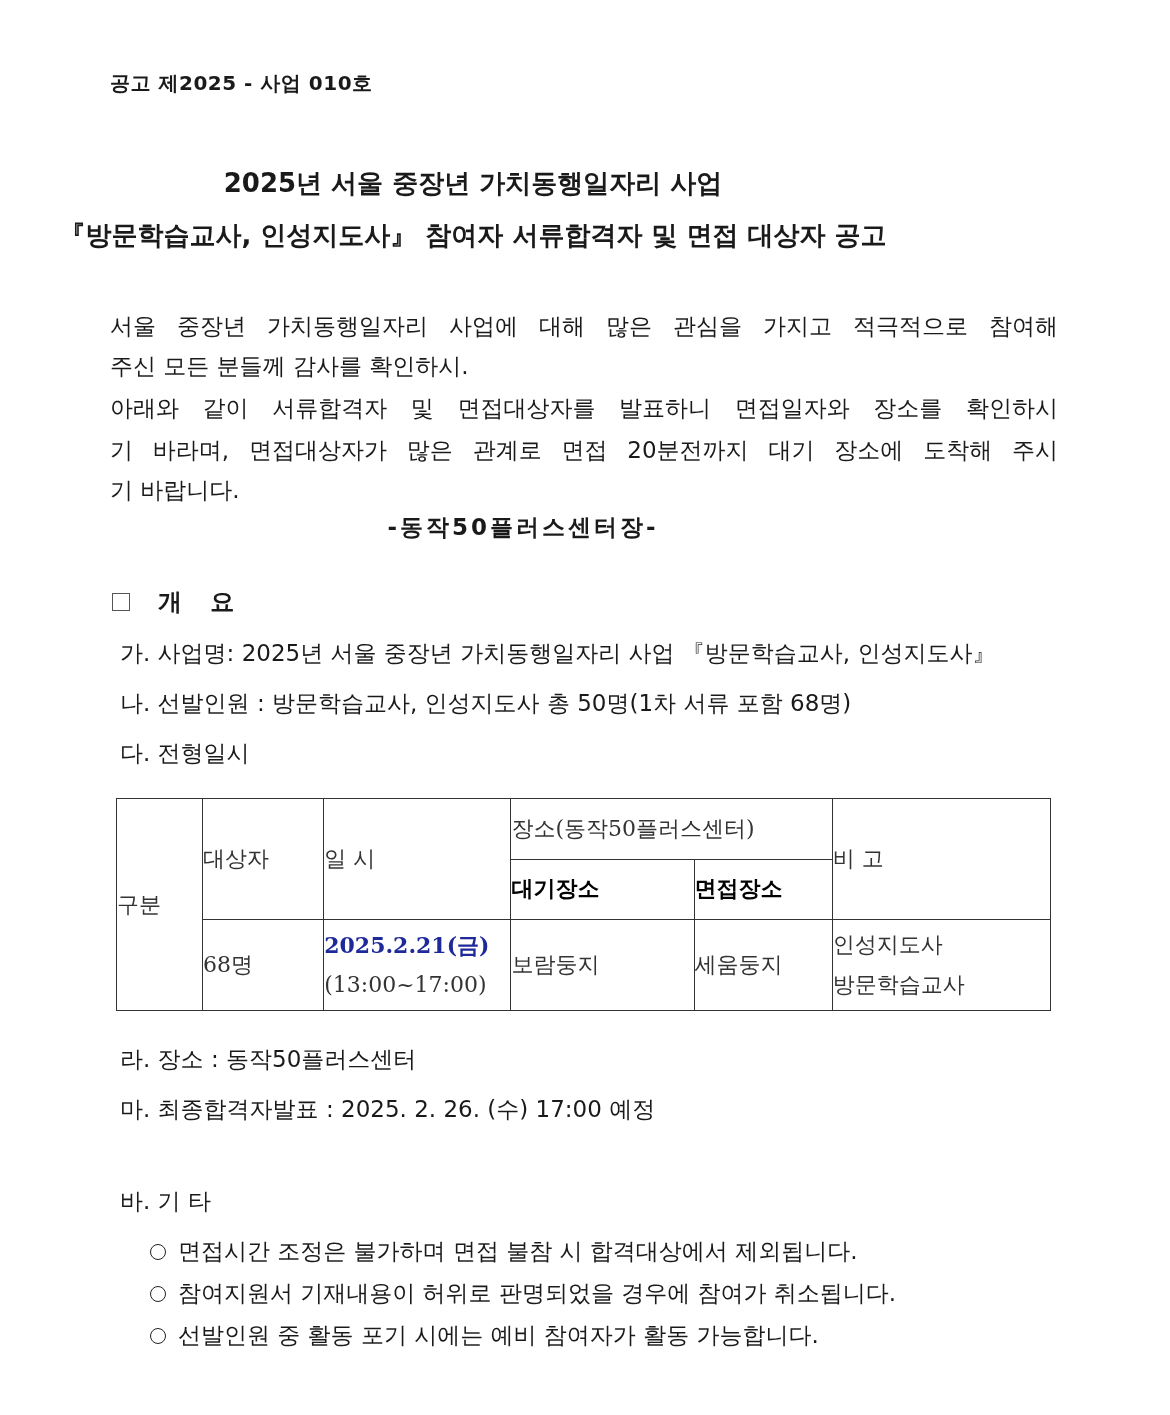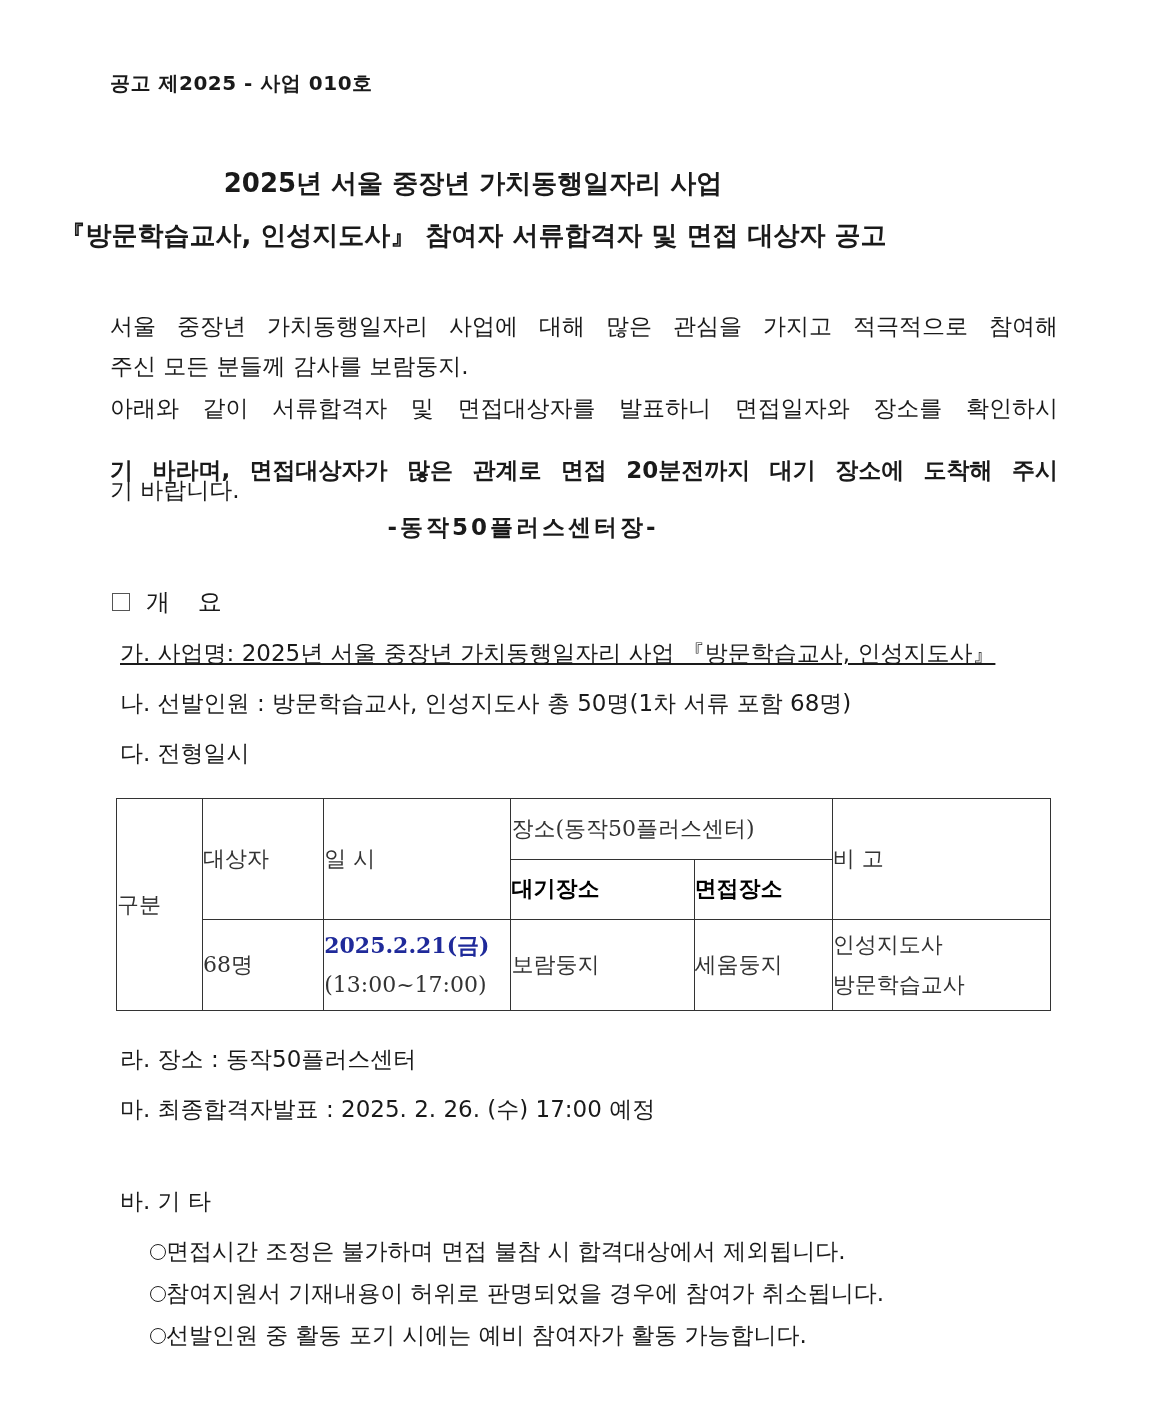--- a/index.html
+++ b/index.html
@@ -36,22 +36,22 @@
     }
     .intro.last { text-align-last: left; }
 
     .signature {
       left: 0; width: 1046px; text-align: center; top: 512px;
       font-size: 23px; font-weight: bold; letter-spacing: 3px;
     }
 
     .section-heading {
       left: 112px; top: 586px;
-      font-size: 24px; font-weight: normal;
-      display: flex; align-items: center; gap: 16px;
+      font-size: 24px; font-weight: bold;
+      display: flex; align-items: center; gap: 28px;
     }
     .checkbox-icon {
       display: inline-block; width: 18px; height: 18px;
       border: 1.5px solid #555; box-sizing: border-box;
     }
     .section-heading .heading-text { letter-spacing: 10px; }
 
     .item {
       left: 120px;
       font-size: 23px;
@@ -83,49 +83,49 @@
       color: #1f2a9a; font-weight: bold;
       font-family: "DejaVu Serif", "Liberation Serif", serif;
       display: block; line-height: 40px;
     }
     .date-sub { display: block; line-height: 40px; }
     .note-line { display: block; line-height: 40px; }
 
     .bullet {
       left: 150px;
       font-size: 23px;
-      display: flex; align-items: center; 
+      display: flex; align-items: center; gap: 12px;
     }
     .circle-icon {
       display: inline-block; width: 16px; height: 16px;
       border: 1.6px solid #222; border-radius: 50%; box-sizing: border-box;
     }
   </style>
 </head>
 <body>
 
 <div class="abs notice-number">공고 제2025 - 사업 010호</div>
 
 <div class="abs title-line title-1">2025년 서울 중장년 가치동행일자리 사업</div>
 <div class="abs title-line title-2">『방문학습교사, 인성지도사』 참여자 서류합격자 및 면접 대상자 공고</div>
 
 <div class="abs intro" style="top:306px;">서울 중장년 가치동행일자리 사업에 대해 많은 관심을 가지고 적극적으로 참여해</div>
-<div class="abs intro last" style="top:346px;">주신 모든 분들께 감사를 보람둥지.</div>
+<div class="abs intro last" style="top:346px;">주신 모든 분들께 감사를 확인하시.</div>
 <div class="abs intro" style="top:388px;">아래와 같이 서류합격자 및 면접대상자를 발표하니 면접일자와 장소를 확인하시</div>
-<div class="abs intro" style="top:450px;font-weight:bold;">기 바라며, 면접대상자가 많은 관계로 면접 20분전까지 대기 장소에 도착해 주시</div>
+<div class="abs intro" style="top:430px;">기 바라며, 면접대상자가 많은 관계로 면접 20분전까지 대기 장소에 도착해 주시</div>
 <div class="abs intro last" style="top:470px;">기 바랍니다.</div>
 
 <div class="abs signature">-동작50플러스센터장-</div>
 
 <div class="abs section-heading">
   <span class="checkbox-icon"></span>
   <span class="heading-text">개 요</span>
 </div>
 
-<div class="abs item" style="top:638px;text-decoration:underline;">가. 사업명: 2025년 서울 중장년 가치동행일자리 사업 『방문학습교사, 인성지도사』</div>
+<div class="abs item" style="top:638px;">가. 사업명: 2025년 서울 중장년 가치동행일자리 사업 『방문학습교사, 인성지도사』</div>
 <div class="abs item" style="top:688px;">나. 선발인원 : 방문학습교사, 인성지도사 총 50명(1차 서류 포함 68명)</div>
 <div class="abs item" style="top:738px;">다. 전형일시</div>
 
 <table class="schedule">
   <colgroup>
     <col class="col-gubun">
     <col class="col-target">
     <col class="col-date">
     <col class="col-wait">
     <col class="col-interview">

